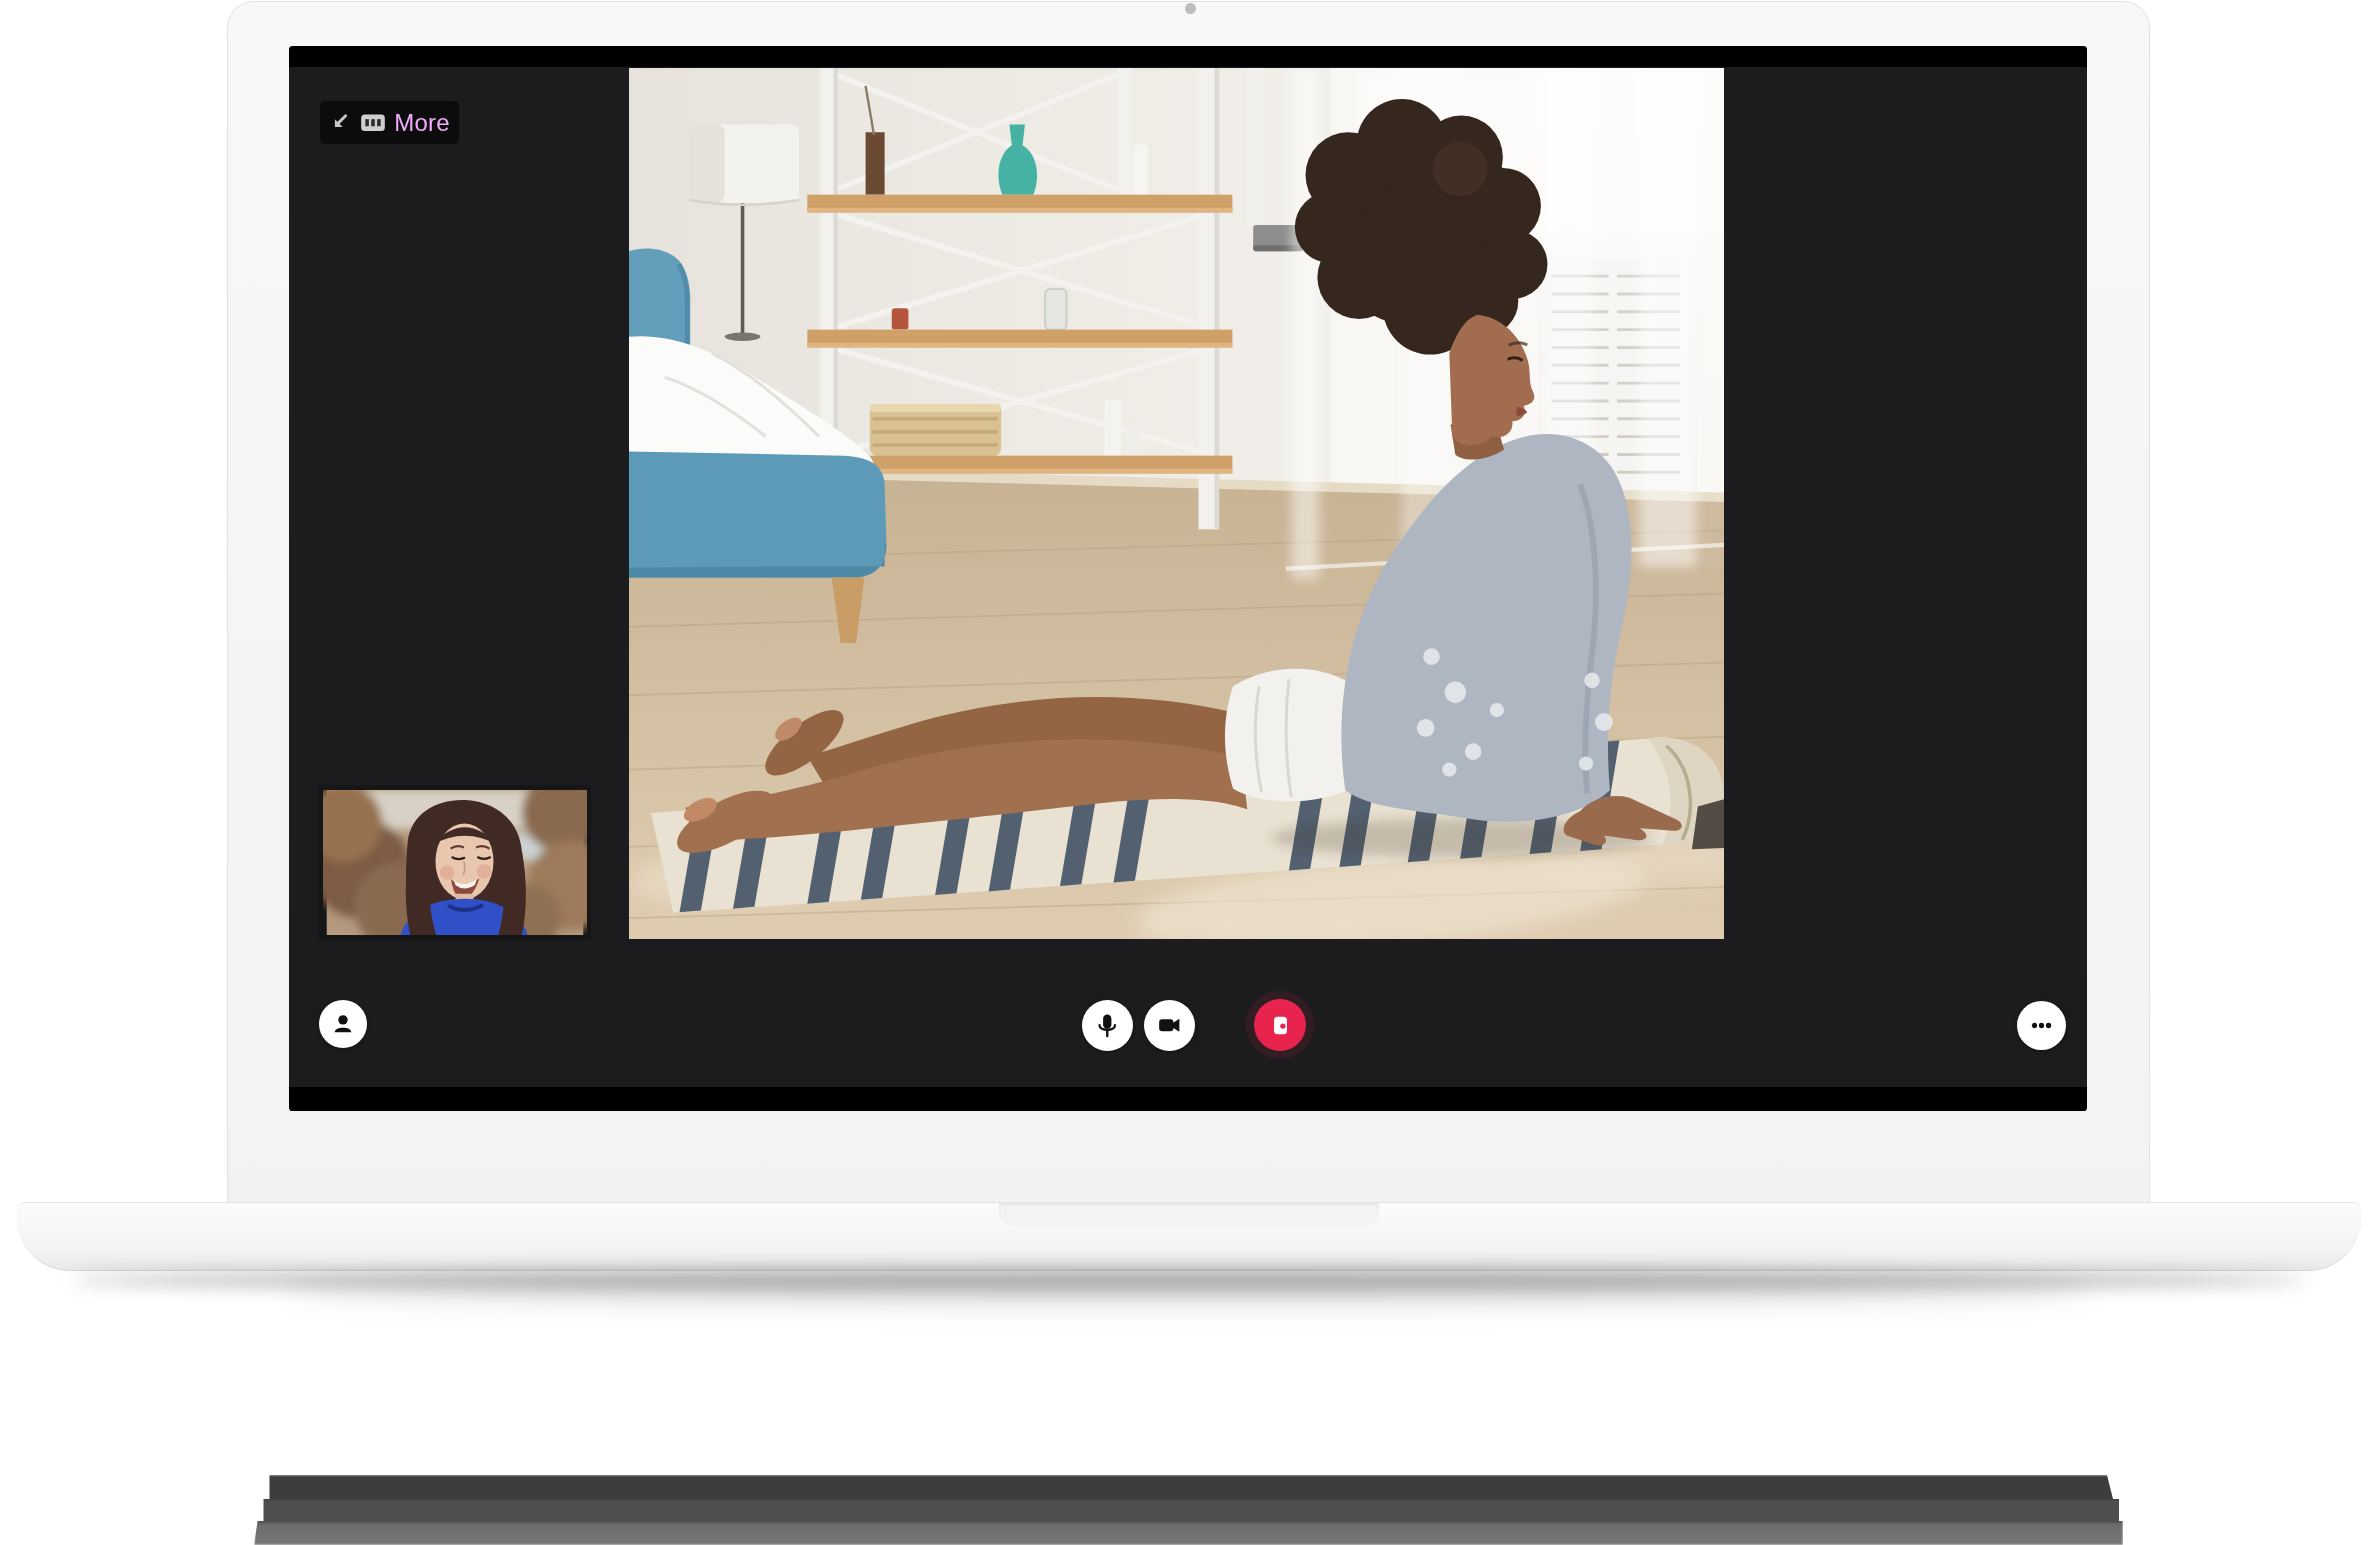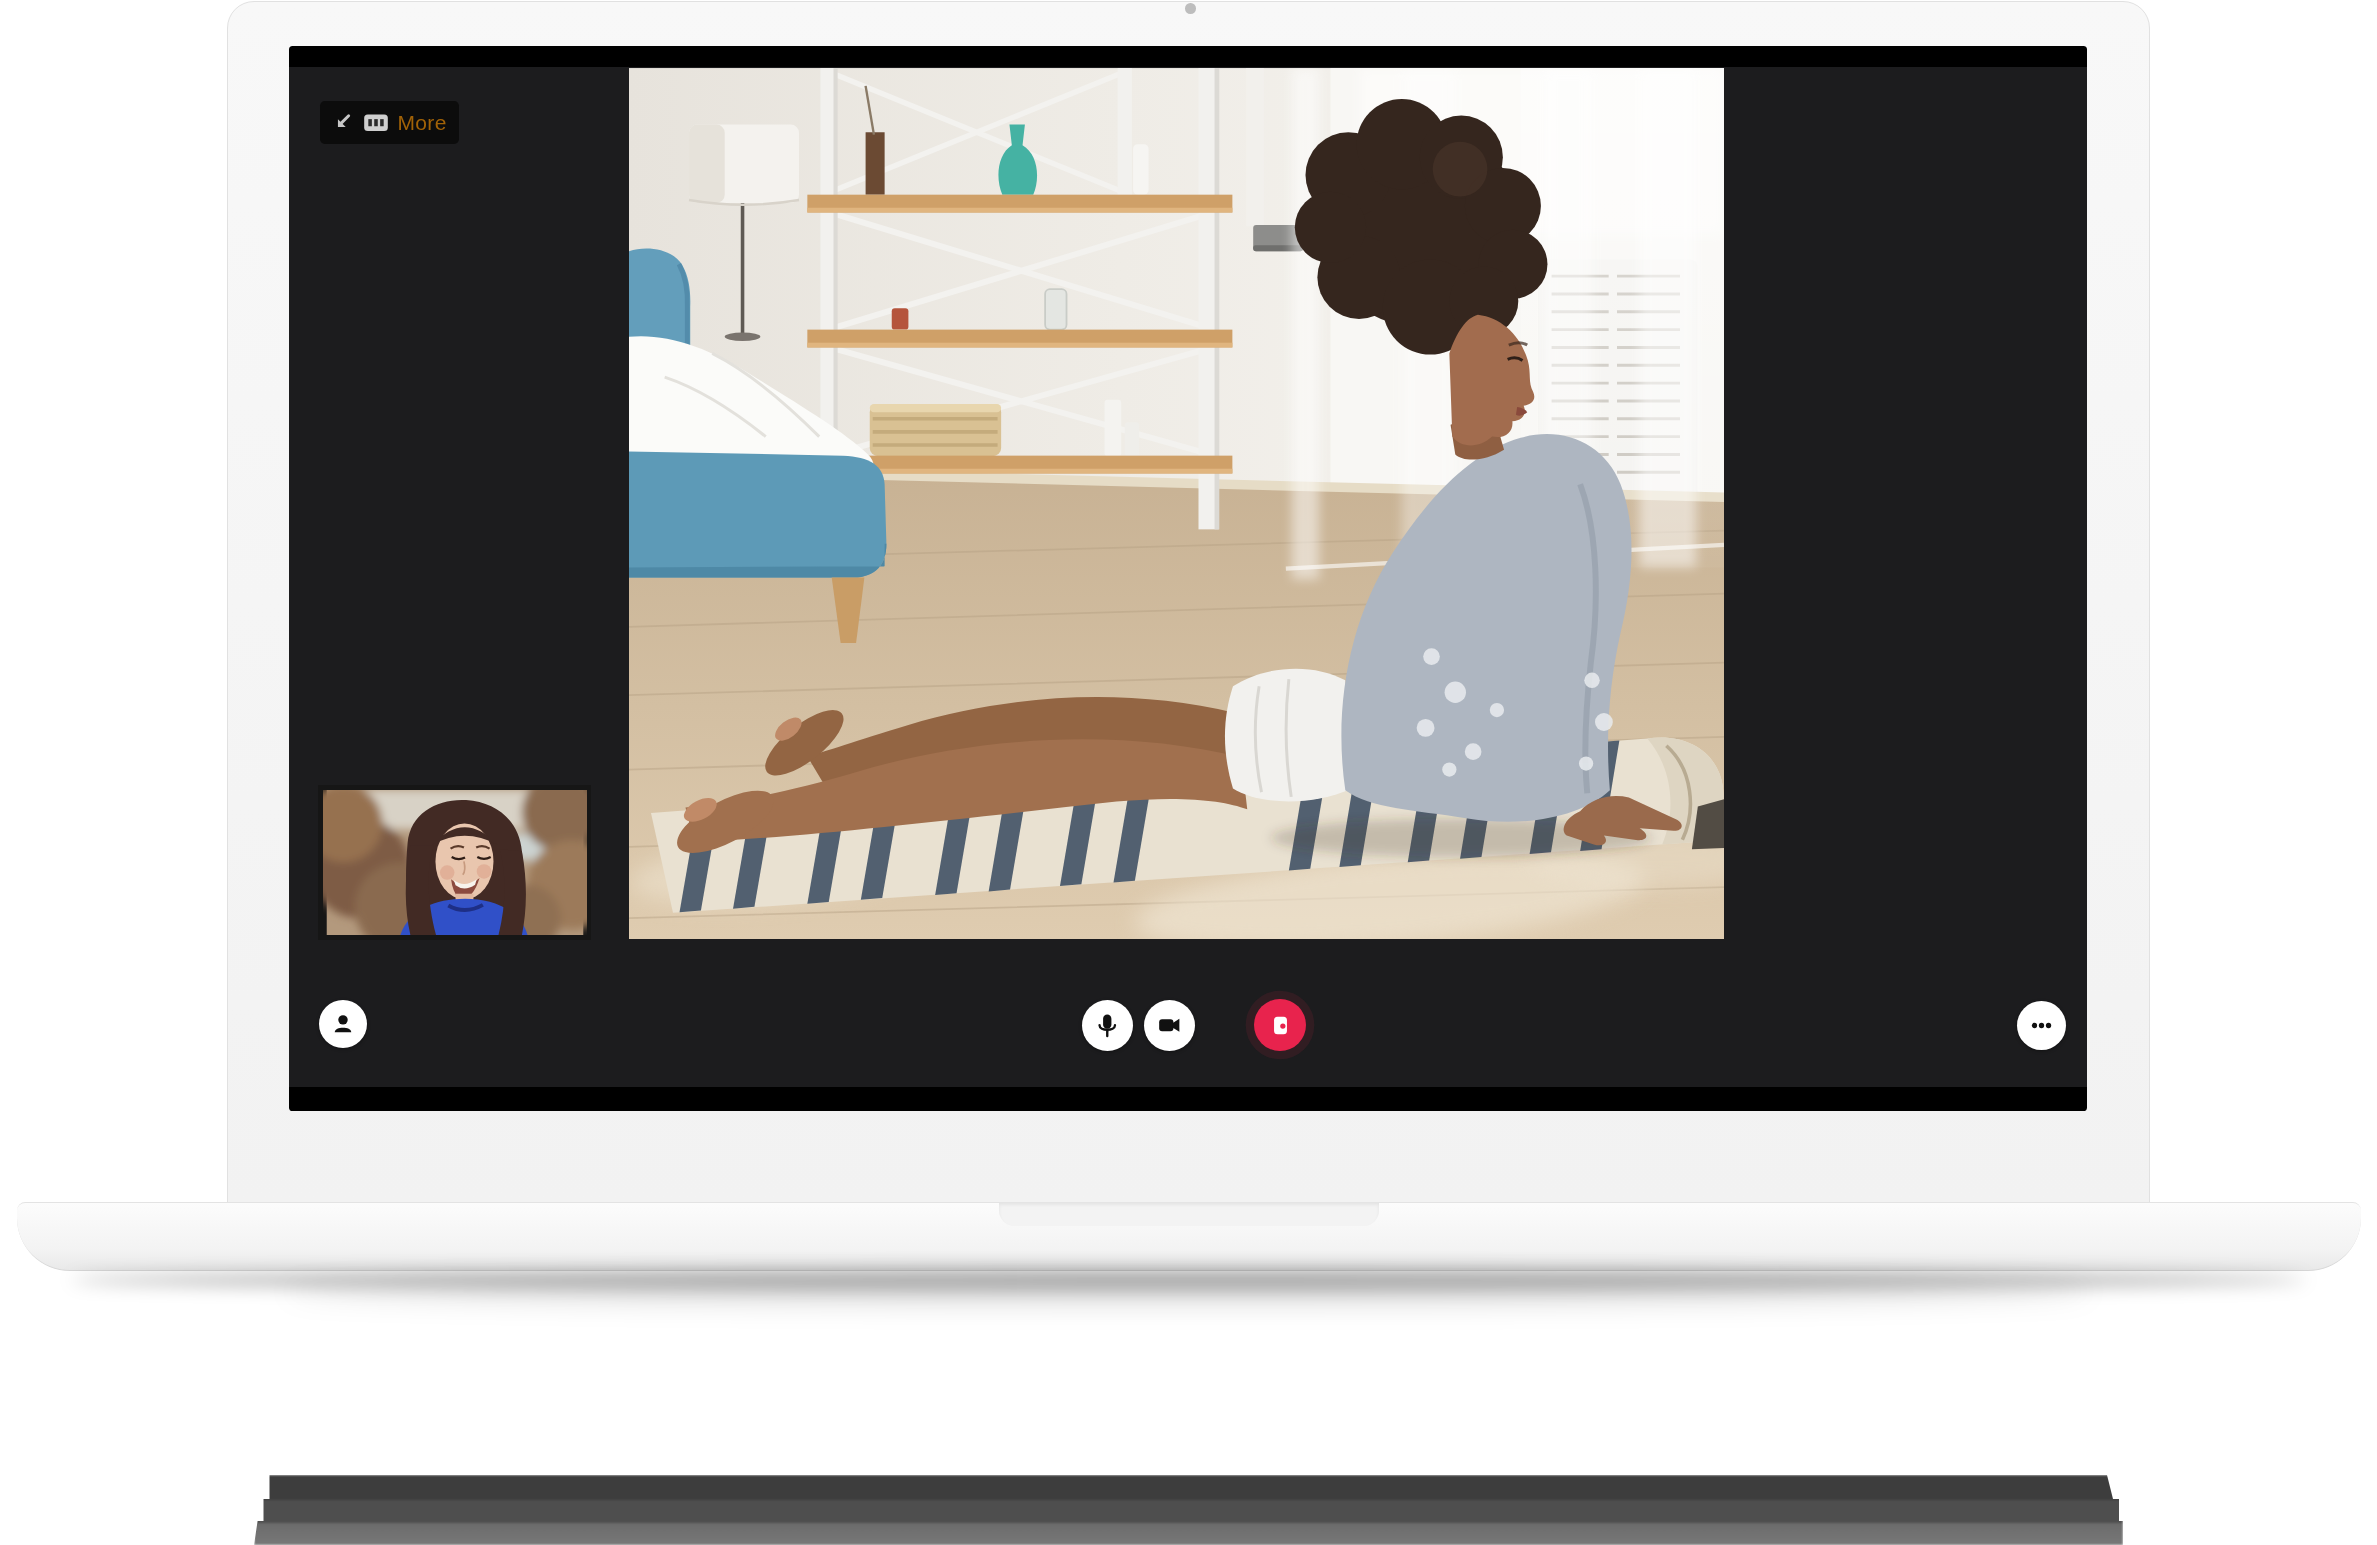--- a/index.html
+++ b/index.html
@@ -19,21 +19,21 @@
         box-shadow:inset 0 2.4px 3.6px rgba(0,0,0,0.07);}
   .base-shadow{left:71px;top:1270px;width:2235px;height:20px;background:rgba(0,0,0,0.30);border-radius:50%;filter:blur(8.3px);}
   .base-shadow2{left:285px;top:1278px;width:1807px;height:27px;background:rgba(0,0,0,0.12);border-radius:50%;filter:blur(13px);}
   .floor-reflection{left:254px;top:1475px;width:1869px;height:70px;filter:blur(1.2px);
         background:linear-gradient(180deg,#3d3d3d 0%,#3d3d3d 36%,#4e4e4e 36%,#4e4e4e 68%,#6b6b6b 68%,#787878 100%);
         clip-path:polygon(15.5px 0,1853px 0,1859px 24px,1865px 24px,1865px 46px,1869px 46px,1869px 70px,0 70px,3.6px 46px,9.5px 46px,9.5px 24px,15.5px 24px);}
 
   
   .more-pill{left:320px;top:101px;width:139px;height:43px;background:#0c0c0c;border-radius:4.8px;
         display:flex;align-items:center;justify-content:center;gap:8.3px;border:none;cursor:pointer;}
-  .more-pill .lbl{color:#a16207;font-size:21px;letter-spacing:0.3px;}
+  .more-pill .lbl{color:#f0abfc;font-size:24px;letter-spacing:0.3px;}
   .pill-icon{display:block;}
 
   .main-video{left:629px;top:68px;width:1095px;height:871px;background:#2a2a2a;overflow:hidden;}
   .self-view{left:318px;top:785px;width:273px;height:155px;background:#161616;box-sizing:border-box;
         padding:4.8px;cursor:pointer;}
   .self-view svg{display:block;width:264px;height:145px;}
 
   .ctl{border:none;border-radius:50%;background:#ffffff;cursor:pointer;display:flex;align-items:center;justify-content:center;padding:0;
        box-shadow:0 1.2px 3.6px rgba(0,0,0,0.35);}
   .ctl svg{display:block;}

